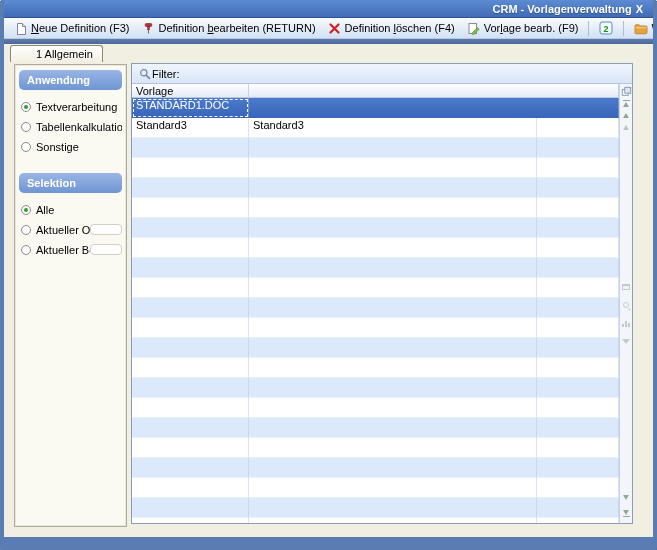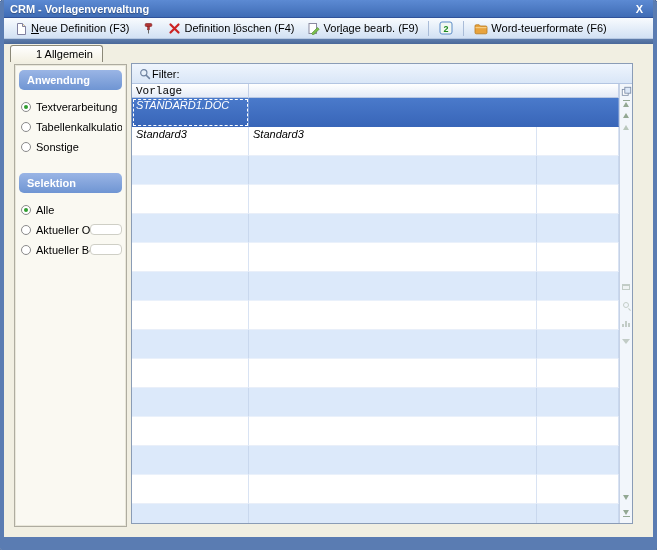--- a/index.html
+++ b/index.html
@@ -13,21 +13,21 @@
     display:flex; flex-direction:column; background:#f1efe2;
     box-shadow:2px 2px 3px rgba(0,0,0,.25);
   }
 
   
   .titlebar{
     height:18px; flex:0 0 18px; display:flex; align-items:center;
     background:linear-gradient(#5c8ad3,#3f6cb5);
     color:#fff; font-weight:bold; padding:0 6px; border-bottom:1px solid #30539a;
   }
-  .titlebar .title{ flex:1; text-shadow:0 1px 1px rgba(0,0,0,.3); }
+  .titlebar .title{ flex:1; text-shadow:0 1px 1px rgba(0,0,0,.3);text-align:right; }
   .close-x{ font-weight:bold; cursor:default; padding:0 4px; }
 
   
   .toolbar{
     height:21px; flex:0 0 21px; display:flex; align-items:center;
     background:linear-gradient(#f8fbfe,#d2e1f4); border-bottom:1px solid #b6c8e2; padding:0 4px;
   }
   .tbtn{ display:flex; align-items:center; gap:3px; padding:4px 5px; height:19px; white-space:nowrap; cursor:default; border:1px solid transparent; border-radius:2px;}
   .tbtn .ticon{ width:14px; height:14px; display:inline-flex; align-items:center; justify-content:center; }
   .tbtn u{ text-decoration:underline; }
@@ -70,23 +70,23 @@
     position:absolute; left:127px; top:1px; width:502px; height:461px;
     background:#fff; border:1px solid #8a9cb6; display:flex; flex-direction:column;
   }
   .filterbar{
     height:20px; flex:0 0 20px; display:flex; align-items:center; gap:1px; padding-left:7px;
     background:linear-gradient(#eff5fd,#d9e6f7); border-bottom:1px solid #b3c5e2;
   }
   .gridbody{ flex:1; display:flex; overflow:hidden; }
   .cols{ flex:1; display:flex; flex-direction:column; overflow:hidden; }
   .ghead{ height:14px; flex:0 0 14px; display:flex; background:linear-gradient(#ffffff,#e4ebf7); border-bottom:1px solid #b9c8e2; }
-  .ghead .hcell{ padding:1px 0 16px 4px; border-right:1px solid #c4d1e8; overflow:hidden; white-space:nowrap;font-family:Liberation Mono, monospace; }
+  .ghead .hcell{ padding:1px 0 16px 4px; border-right:1px solid #c4d1e8; overflow:hidden; white-space:nowrap; }
   .rows{ flex:1; overflow:hidden; }
-  .grow{ height:29px; display:flex;font-style:italic; }
+  .grow{ height:20px; display:flex; }
   .grow .cell{ padding:1px 0 0 4px; border-right:1px solid #d9e3f3; border-bottom:1px solid #e9eff9; overflow:hidden; white-space:nowrap; }
   .grow.altb{ background:#dce9fa; }
   .grow.altb .cell{ border-right-color:#c9d8ee; border-bottom-color:#eaf1fb; }
   .grow.selected{ background:linear-gradient(#4a7acb,#3865b8); color:#fff; }
   .grow.selected .cell{ border-right-color:rgba(255,255,255,.25); border-bottom-color:transparent; }
   .grow.selected .cell.focus{ outline:1px dashed #ffffff; outline-offset:-2px; }
   .c0{ width:117px; flex:0 0 117px; } .c1{ width:288px; flex:0 0 288px; } .c2{ flex:1; }
 
   
   .strip{
@@ -128,20 +128,21 @@
         <span><u>N</u>eue Definition (F3)</span>
       </div>
       <div class="tbtn">
         <span class="ticon">
           <svg width="13" height="13" viewBox="0 0 13 13">
             <rect x="3.2" y="1.5" width="6.6" height="3" rx="1" fill="#b23434" stroke="#7e1f1f" stroke-width=".6"></rect>
             <rect x="5.6" y="4.2" width="1.8" height="3.6" fill="#b23434" stroke="#7e1f1f" stroke-width=".5"></rect>
             <path d="M6.5 8 L6.5 11.5" stroke="#666" stroke-width="1"></path>
           </svg>
         </span>
+        <span>Definition <u>b</u>earbeiten (RETURN)</span>
       </div>
       <div class="tbtn">
         <span class="ticon">
           <svg width="13" height="13" viewBox="0 0 13 13">
             <path d="M2.5 2.5 L10.5 10.5 M10.5 2.5 L2.5 10.5" stroke="#cc2222" stroke-width="2.2" stroke-linecap="round"></path>
           </svg>
         </span>
         <span>Definition <u>l</u>öschen (F4)</span>
       </div>
       <div class="tbtn">

